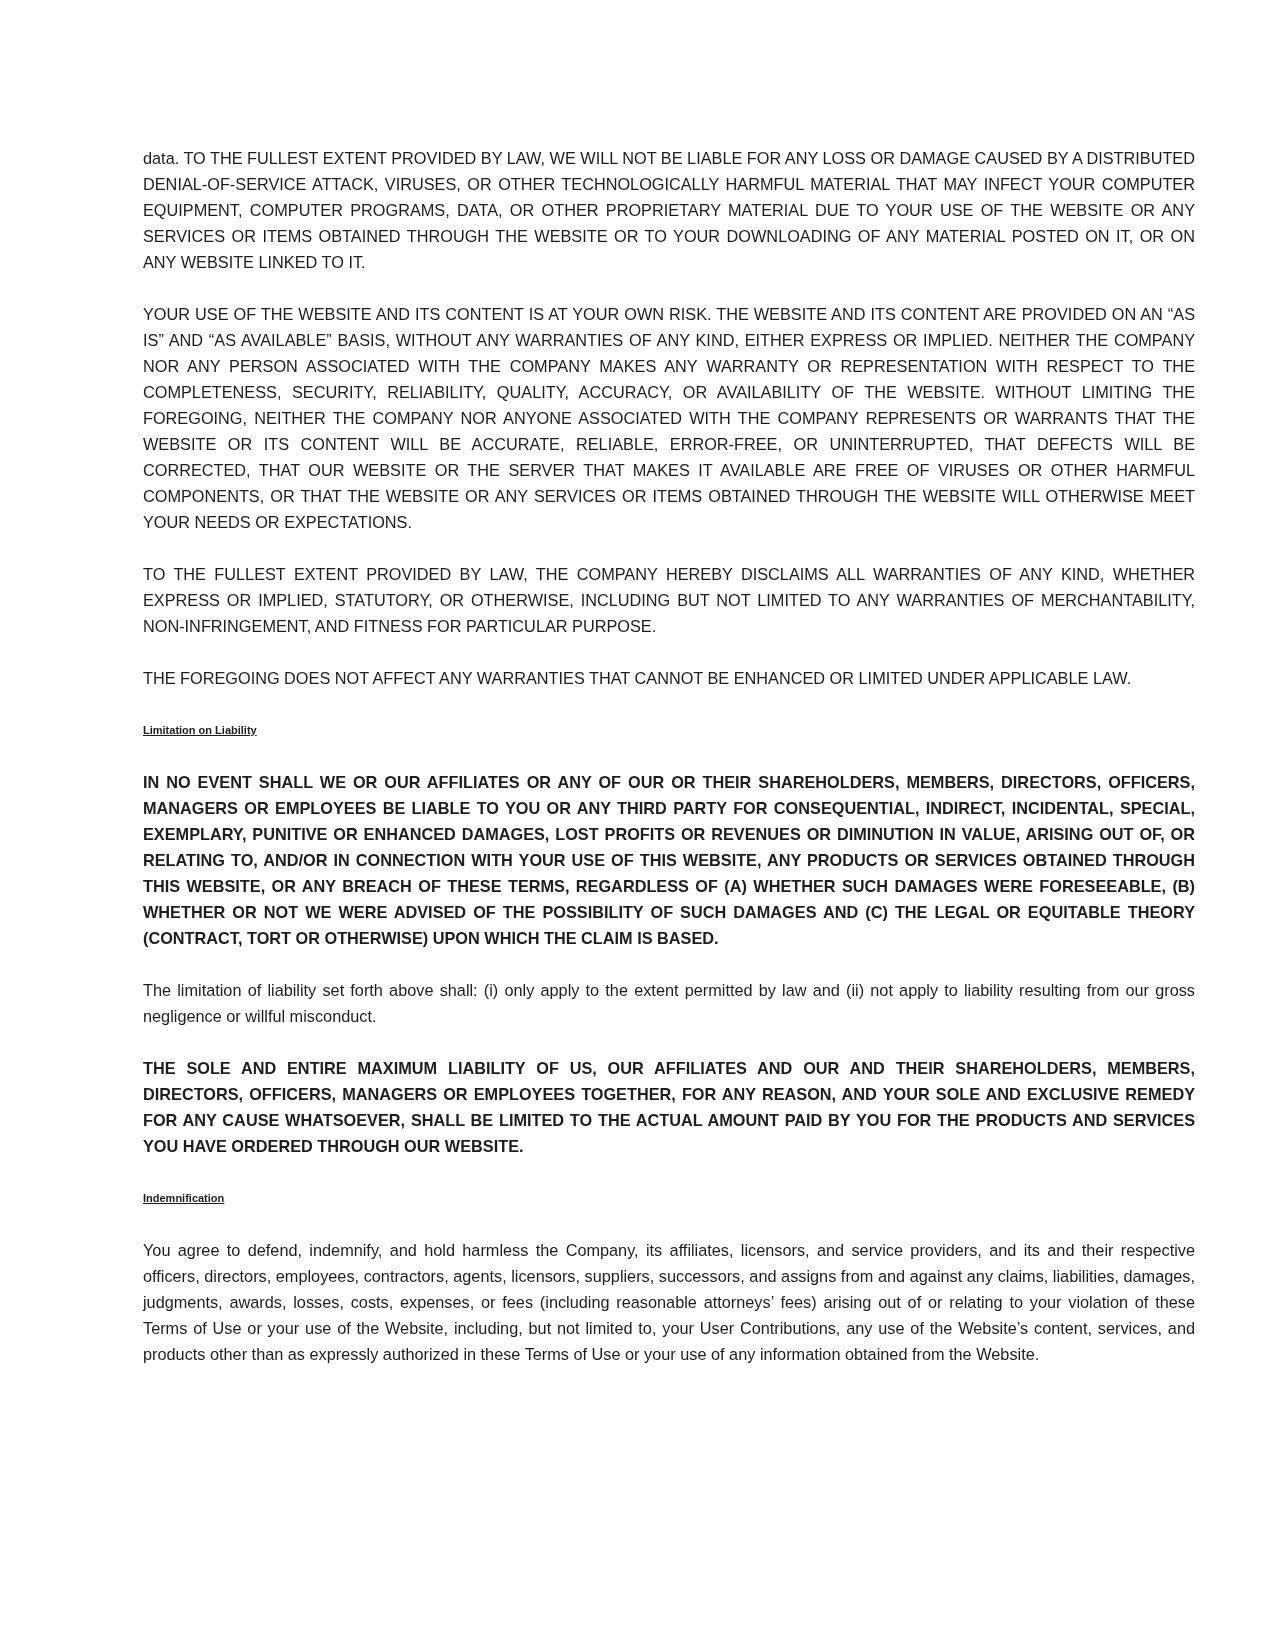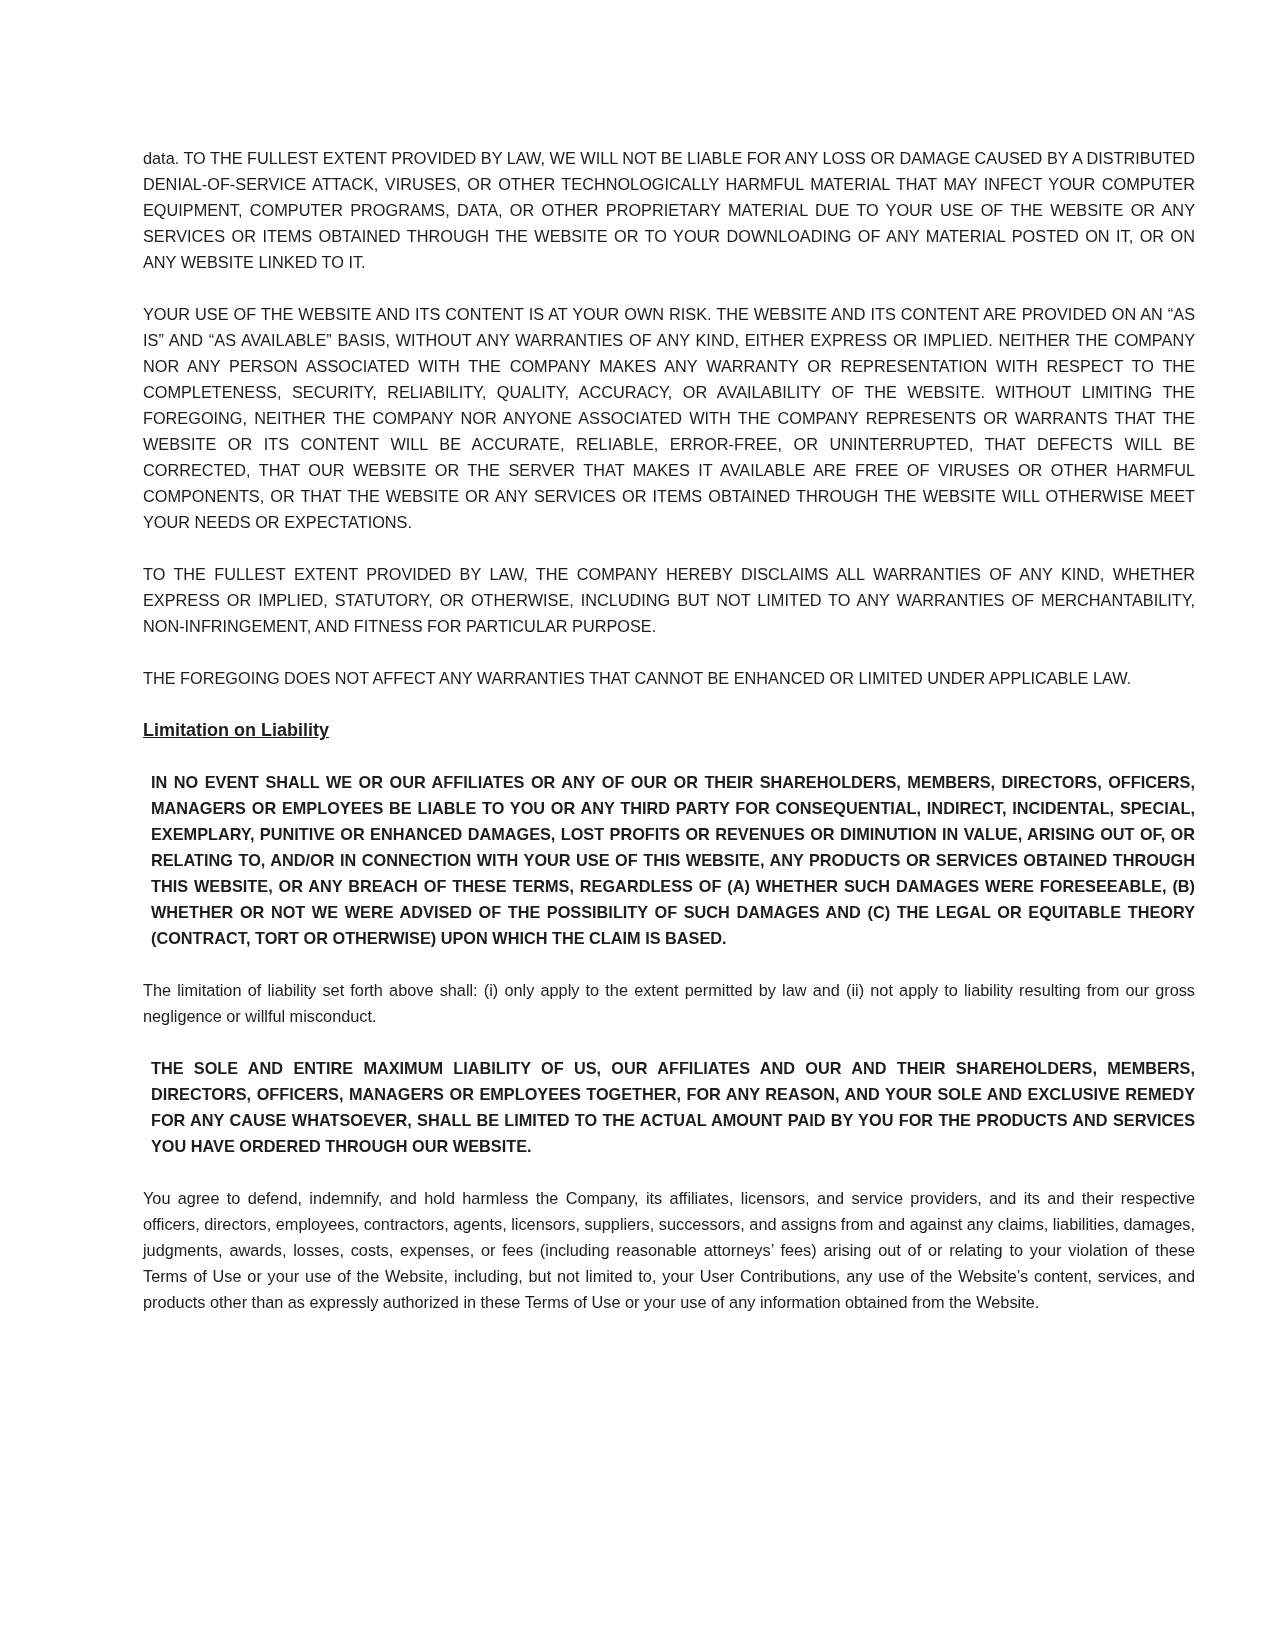--- a/index.html
+++ b/index.html
@@ -18,24 +18,23 @@
     line-height: 26px;
     color: #1d1d1d;
   }
   .para {
     margin: 0 0 26px 0;
     text-align: justify;
     text-justify: inter-word;
   }
   .para.bold {
     font-weight: bold;
-    margin-left: 8px;
   }
   .doc-heading {
-    font-size: 18px;
+    font-size: 11px;
     line-height: 26px;
     font-weight: bold;
     text-decoration: underline;
     margin: 0 0 26px 0;
     text-align: left;
   }
 </style>
 </head>
 <body>
 
@@ -49,15 +48,16 @@
   <p class="para">THE FOREGOING DOES NOT AFFECT ANY WARRANTIES THAT CANNOT BE ENHANCED OR LIMITED UNDER APPLICABLE LAW.</p>
 
   <h2 class="doc-heading">Limitation on Liability</h2>
 
   <p class="para bold">IN NO EVENT SHALL WE OR OUR AFFILIATES OR ANY OF OUR OR THEIR SHAREHOLDERS, MEMBERS, DIRECTORS, OFFICERS, MANAGERS OR EMPLOYEES BE LIABLE TO YOU OR ANY THIRD PARTY FOR CONSEQUENTIAL, INDIRECT, INCIDENTAL, SPECIAL, EXEMPLARY, PUNITIVE OR ENHANCED DAMAGES, LOST PROFITS OR REVENUES OR DIMINUTION IN VALUE, ARISING OUT OF, OR RELATING TO, AND/OR IN CONNECTION WITH YOUR USE OF THIS WEBSITE, ANY PRODUCTS OR SERVICES OBTAINED THROUGH THIS WEBSITE, OR ANY BREACH OF THESE TERMS, REGARDLESS OF (A) WHETHER SUCH DAMAGES WERE FORESEEABLE, (B) WHETHER OR NOT WE WERE ADVISED OF THE POSSIBILITY OF SUCH DAMAGES AND (C) THE LEGAL OR EQUITABLE THEORY (CONTRACT, TORT OR OTHERWISE) UPON WHICH THE CLAIM IS BASED.</p>
 
   <p class="para">The limitation of liability set forth above shall: (i) only apply to the extent permitted by law and (ii) not apply to liability resulting from our gross negligence or willful misconduct.</p>
 
   <p class="para bold">THE SOLE AND ENTIRE MAXIMUM LIABILITY OF US, OUR AFFILIATES AND OUR AND THEIR SHAREHOLDERS, MEMBERS, DIRECTORS, OFFICERS, MANAGERS OR EMPLOYEES TOGETHER, FOR ANY REASON, AND YOUR SOLE AND EXCLUSIVE REMEDY FOR ANY CAUSE WHATSOEVER, SHALL BE LIMITED TO THE ACTUAL AMOUNT PAID BY YOU FOR THE PRODUCTS AND SERVICES YOU HAVE ORDERED THROUGH OUR WEBSITE.</p>
 
+  <h2 class="doc-heading">Indemnification</h2>
 
   <p class="para">You agree to defend, indemnify, and hold harmless the Company, its affiliates, licensors, and service providers, and its and their respective officers, directors, employees, contractors, agents, licensors, suppliers, successors, and assigns from and against any claims, liabilities, damages, judgments, awards, losses, costs, expenses, or fees (including reasonable attorneys’ fees) arising out of or relating to your violation of these Terms of Use or your use of the Website, including, but not limited to, your User Contributions, any use of the Website’s content, services, and products other than as expressly authorized in these Terms of Use or your use of any information obtained from the Website.</p>
 </main>
 
 </body></html>

